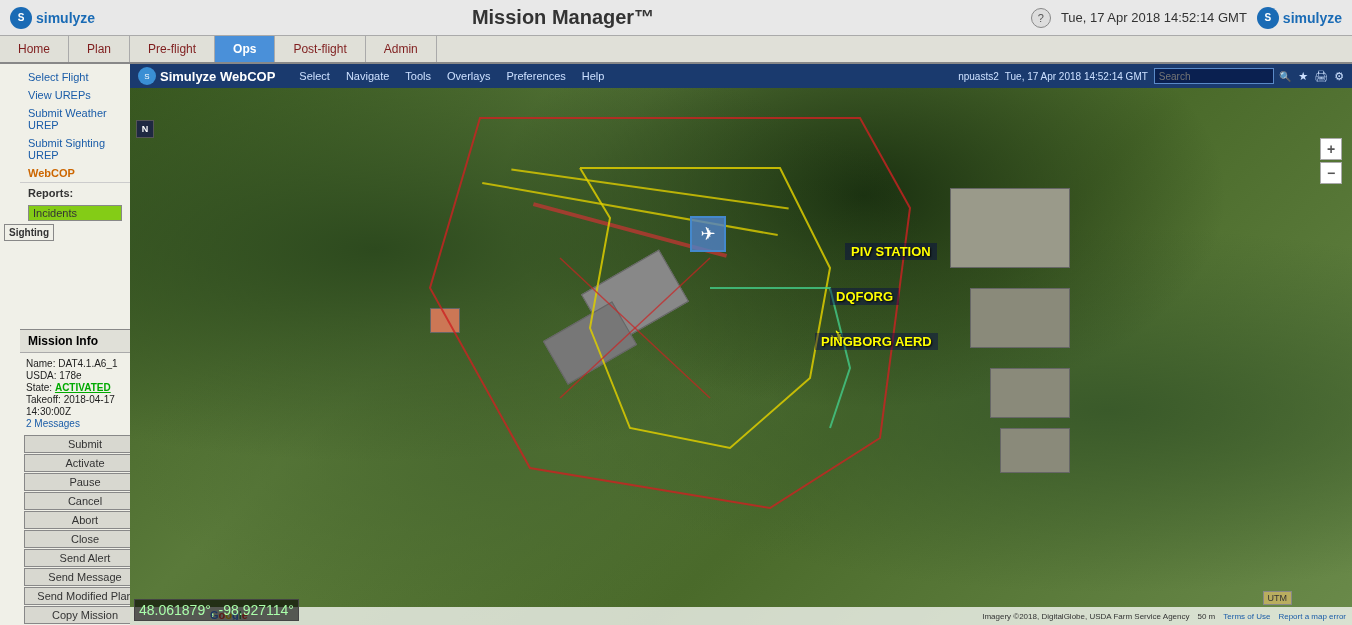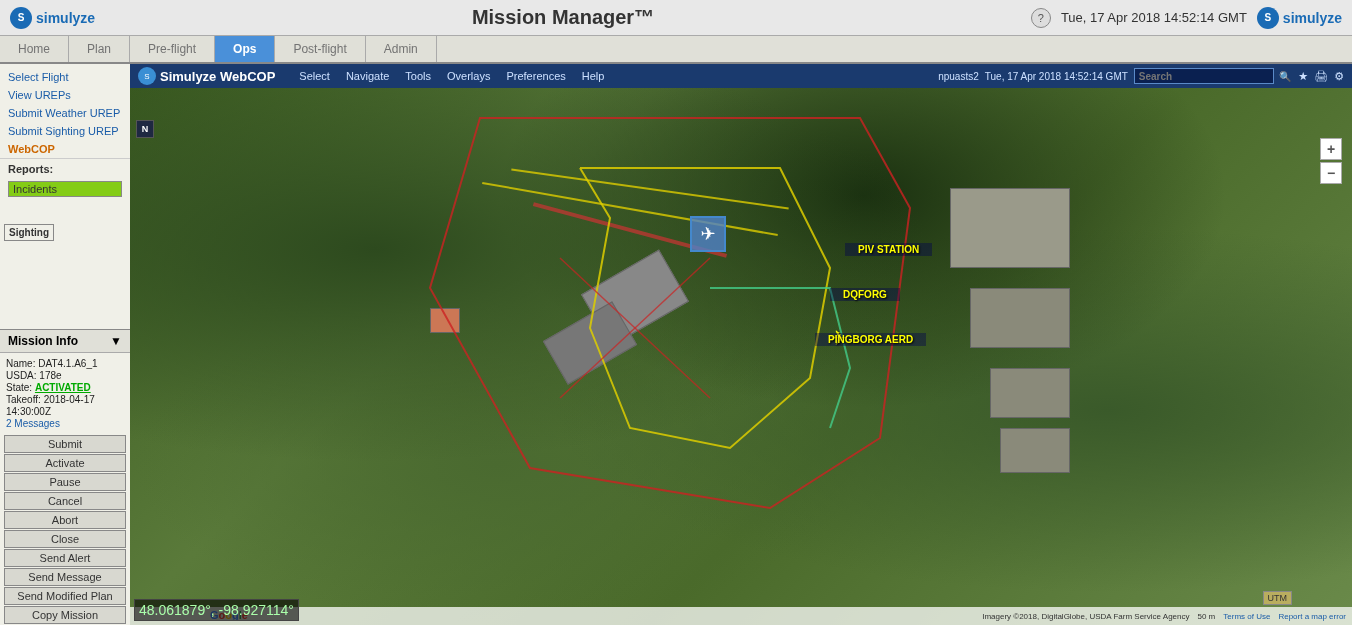--- a/index.html
+++ b/index.html
@@ -17,21 +17,21 @@
     .simulyze-logo { display: flex; align-items: center; gap: 4px; font-weight: bold; color: #1a6bb5; font-size: 14px; }
     .logo-circle { width: 22px; height: 22px; border-radius: 50%; background: #1a6bb5; display: flex; align-items: center; justify-content: center; color: white; font-size: 10px; font-weight: bold; }
 
     
     #nav-bar {
       display: flex; align-items: stretch; background: #e0e0d8;
       border-bottom: 2px solid #888; height: 28px;
     }
     .nav-item {
       padding: 4px 18px; cursor: pointer; display: flex; align-items: center;
-      border-right: 1px solid #aaa; font-size: 12px; color: #737373;
+      border-right: 1px solid #aaa; font-size: 12px; color: #7f1d1d;
     }
     .nav-item.active { background: #4a90d9; color: white; font-weight: bold; }
 
     
     #main-layout { display: flex; height: calc(625px - 64px); }
     .sidebar-link {
       display: block; padding: 3px 8px; color: #1a5ca8; cursor: pointer; font-size: 11px;
       text-decoration: none;
     }
     .sidebar-link.active { color: #cc6600; font-weight: bold; }
@@ -75,21 +75,21 @@
     #webcop-toolbar {
       position: absolute; top: 0; left: 0; right: 0; height: 24px;
       background: #1a3a6e; display: flex; align-items: center; padding: 0 8px;
       z-index: 10;
     }
     .webcop-logo { display: flex; align-items: center; gap: 4px; margin-right: 16px; }
     .webcop-logo-circle { width: 18px; height: 18px; border-radius: 50%; background: #3a8fd4; display: flex; align-items: center; justify-content: center; color: white; font-size: 8px; }
     .webcop-title { color: white; font-size: 13px; font-weight: bold; }
     .webcop-menu-item { color: #cce0ff; font-size: 11px; padding: 0 8px; cursor: pointer; }
     .webcop-right { margin-left: auto; display: flex; align-items: center; gap: 6px; color: #cce0ff; font-size: 10px; }
-    .webcop-search { height: 16px; font-size: 10px; padding: 0 4px; border: 1px solid #5a8ac8; background: #0a2050; color: white; width: 140px; font-weight: bold; }
+    .webcop-search { height: 16px; font-size: 10px; padding: 0 4px; border: 1px solid #5a8ac8; background: #0a2050; color: white; width: 120px; }
 
     
     #map-image {
       position: absolute; top: 24px; left: 0; right: 0; bottom: 0;
       background: #4a6a2a;
     }
 
     
     .map-bg {
       position: absolute; inset: 0;
@@ -124,40 +124,41 @@
     .zoom-btn {
       width: 22px; height: 22px; background: white; border: 1px solid #aaa;
       cursor: pointer; display: flex; align-items: center; justify-content: center;
       font-size: 14px; font-weight: bold; color: #555;
     }
 
     
     #left-panel {
       width: 130px; display: flex; flex-direction: column; position: relative;
       background: #f0f0e8;
+      padding-left: 20px;
     }
     #sidebar-top { flex: 1; overflow-y: auto; padding-top: 4px; }
     .sighting-label { font-weight: bold; font-size: 10px; color: #333; }
 
     
     #flight-svg {
       position: absolute; top: 0; left: 0; width: 100%; height: 100%;
       pointer-events: none;
     }
 
     
     .aircraft-icon {
       position: absolute; font-size: 18px; color: #ffff00;
       text-shadow: 1px 1px 2px black;
     }
 
     
     .waypoint-label {
-      position: absolute; color: #ffff00; font-size: 10px; font-weight: bold;
-      text-shadow: 1px 1px 2px black; background: rgba(0,0,80,0.4); padding: 1px 13px;
+      position: absolute; color: #ffff00; font-size: 13px; font-weight: bold;
+      text-shadow: 1px 1px 2px black; background: rgba(0,0,80,0.4); padding: 1px 6px;
     }
 
     
     .help-circle {
       width: 20px; height: 20px; border-radius: 50%; background: #ddd; border: 1px solid #888;
       display: flex; align-items: center; justify-content: center; font-size: 11px; cursor: pointer; color: #555;
     }
 
     
     #map-copyright {

